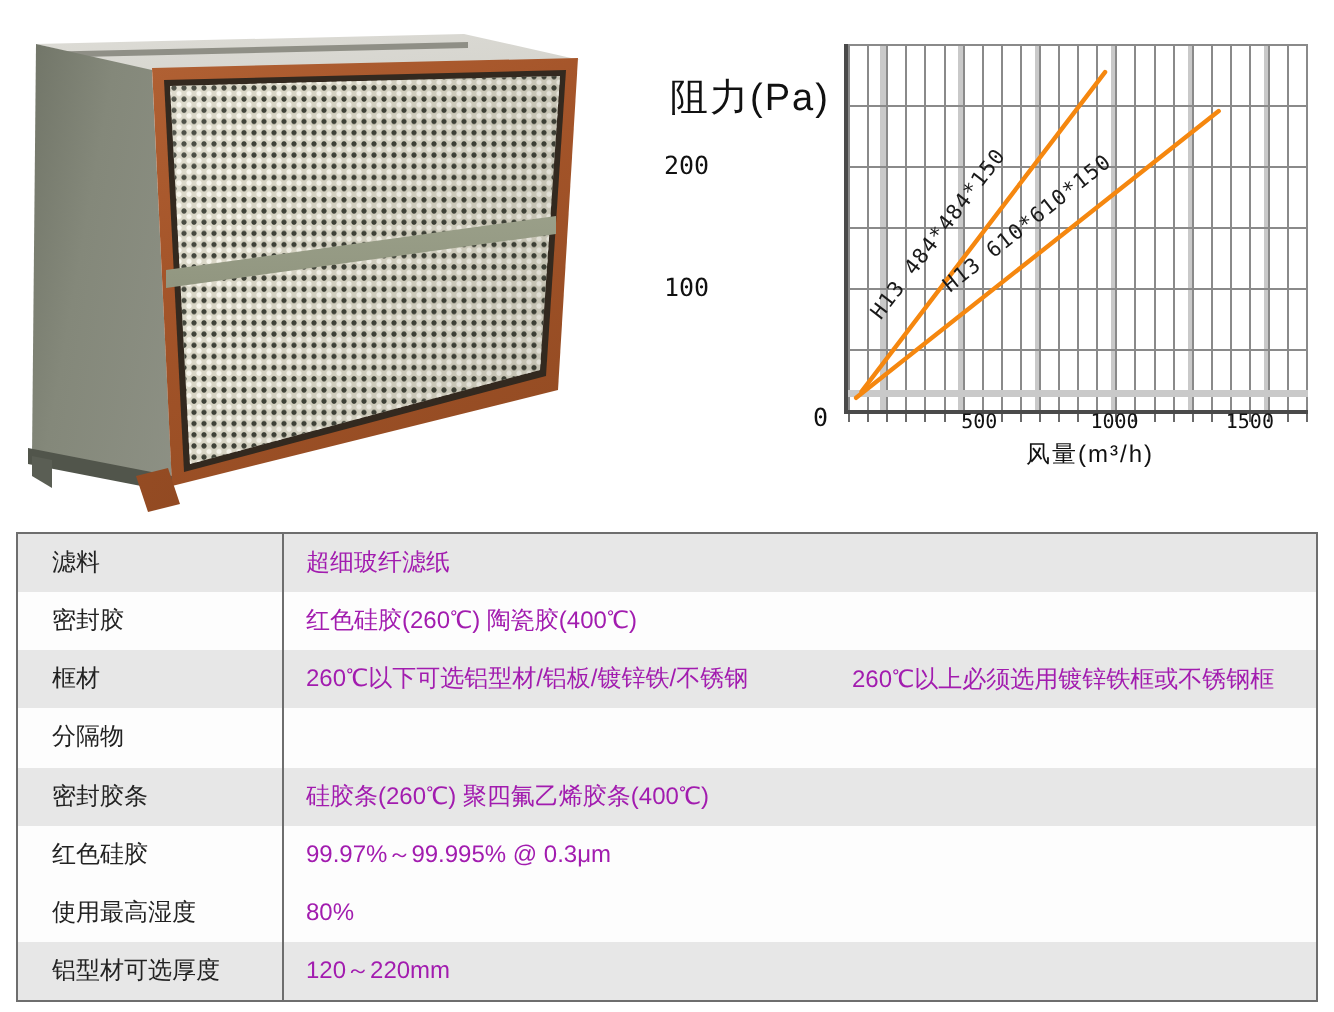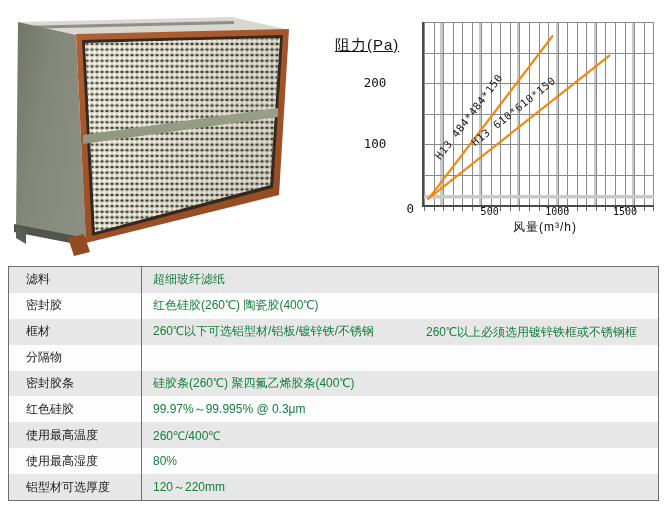--- a/index.html
+++ b/index.html
@@ -27,55 +27,55 @@
            linear-gradient(105deg,rgba(255,255,255,.30) 0%,rgba(255,255,255,0) 35%,rgba(40,40,30,.16) 100%),
            radial-gradient(circle,#f7f5ec 0 1.1px,rgba(0,0,0,0) 1.5px),
            radial-gradient(circle,#3f4238 0 1.1px,rgba(0,0,0,0) 1.5px);
          background-size:auto,5px 5.6px,5px 5.6px;
          background-position:0 0,0 0,2.5px 2.8px;}
   .bar-mid{clip-path:polygon(71px 119px,266px 92px,266px 101px,71px 128px);
            background:linear-gradient(#b0b59e 0%,#8d927c 60%,#62664f 100%);}
 
   
   .chart{position:absolute;left:330px;top:0;width:337px;height:252px;}
-  .chart-y-title{position:absolute;left:5px;top:36px;font-size:15px;color:#111;letter-spacing:1px;text-decoration:underline;}
+  .chart-y-title{position:absolute;left:5px;top:36px;font-size:19px;color:#111;letter-spacing:1px;}
   .chart-x-title{position:absolute;left:120px;top:219px;width:190px;text-align:center;
                  font-size:12px;color:#111;letter-spacing:1px;}
   .plot{position:absolute;left:92px;top:22px;width:230px;height:183px;
         border-left:2px solid #4a4a4a;border-bottom:2px solid #4a4a4a;box-sizing:content-box;
         background-image:
           linear-gradient(#c9c9c9,#c9c9c9),
           repeating-linear-gradient(to bottom,#8a8a8a 0 1px,rgba(0,0,0,0) 1px 30.5px),
           repeating-linear-gradient(to right,#8a8a8a 0 1px,rgba(0,0,0,0) 1px 9.55px),
           repeating-linear-gradient(to right,#c9c9c9 0 2.5px,rgba(0,0,0,0) 2.5px 38.2px);
         background-repeat:no-repeat,repeat,repeat,repeat;
         background-size:100% 3.5px,auto,auto,auto;
         background-position:0 172.5px,0 0,0 0,17px 0;}
   .plot svg{position:absolute;left:0;top:0;overflow:visible;}
   .axis-ticks{position:absolute;left:94px;top:207px;width:230px;height:4px;
               background:repeating-linear-gradient(to right,#6a6a6a 0 1px,rgba(0,0,0,0) 1px 9.55px);}
   .xtick{position:absolute;top:206px;transform:translateX(-50%);
          font-family:"DejaVu Sans Mono",monospace;font-size:10px;color:#111;}
-  .ytick{position:absolute;left:2px;width:86px;text-align:center;
+  .ytick{position:absolute;left:2px;width:86px;text-align:left;
          font-family:"DejaVu Sans Mono",monospace;font-size:12.5px;color:#111;}
   .origin-label{position:absolute;left:72px;top:201px;width:12px;text-align:right;
          font-family:"DejaVu Sans Mono",monospace;font-size:12.5px;color:#111;}
   .series-label{font-family:"DejaVu Sans Mono",monospace;font-size:10.5px;
                 letter-spacing:.6px;fill:#1a1a1a;}
 
   
   .spec-table{position:absolute;left:8px;top:266px;width:651px;height:235px;
               border:1px solid #6e6e6e;box-sizing:border-box;display:flex;flex-direction:column;}
   .row{flex:1;display:flex;align-items:center;overflow:hidden;}
   .row.odd{background:#e7e7e7;}
   .row.even{background:#fdfdfd;}
   .cell-label{width:133px;flex:0 0 133px;padding-left:17px;box-sizing:border-box;
               border-right:1px solid #6e6e6e;font-size:12px;color:#222;white-space:nowrap;
               align-self:stretch;display:flex;align-items:center;}
-  .cell-value{flex:1;position:relative;padding-left:11px;font-size:12px;color:#15803d;
+  .cell-value{flex:1;position:relative;padding-left:11px;font-size:12px;color:#a21caf;
               white-space:nowrap;align-self:stretch;display:flex;align-items:center;}
   .value2{position:absolute;left:284px;top:50%;transform:translateY(-50%);white-space:nowrap;}
 </style>
 </head>
 <body>
 
 <div class="page">
 
   <div class="photo">
     <div class="rail-top"></div>
@@ -164,29 +164,20 @@
     <div class="row even">
       <div class="cell-label">
           <span>红色硅胶</span>
         </div>
       <div class="cell-value">
         <span>99.97%～99.995% @ 0.3μm</span>
 
       </div>
     </div>
 
-    <div class="row odd">
-      <div class="cell-label">
-          <span>使用最高温度</span>
-        </div>
-      <div class="cell-value">
-        <span>260℃/400℃</span>
-
-      </div>
-    </div>
 
     <div class="row even">
       <div class="cell-label">
           <span>使用最高湿度</span>
         </div>
       <div class="cell-value">
         <span>80%</span>
 
       </div>
     </div>

